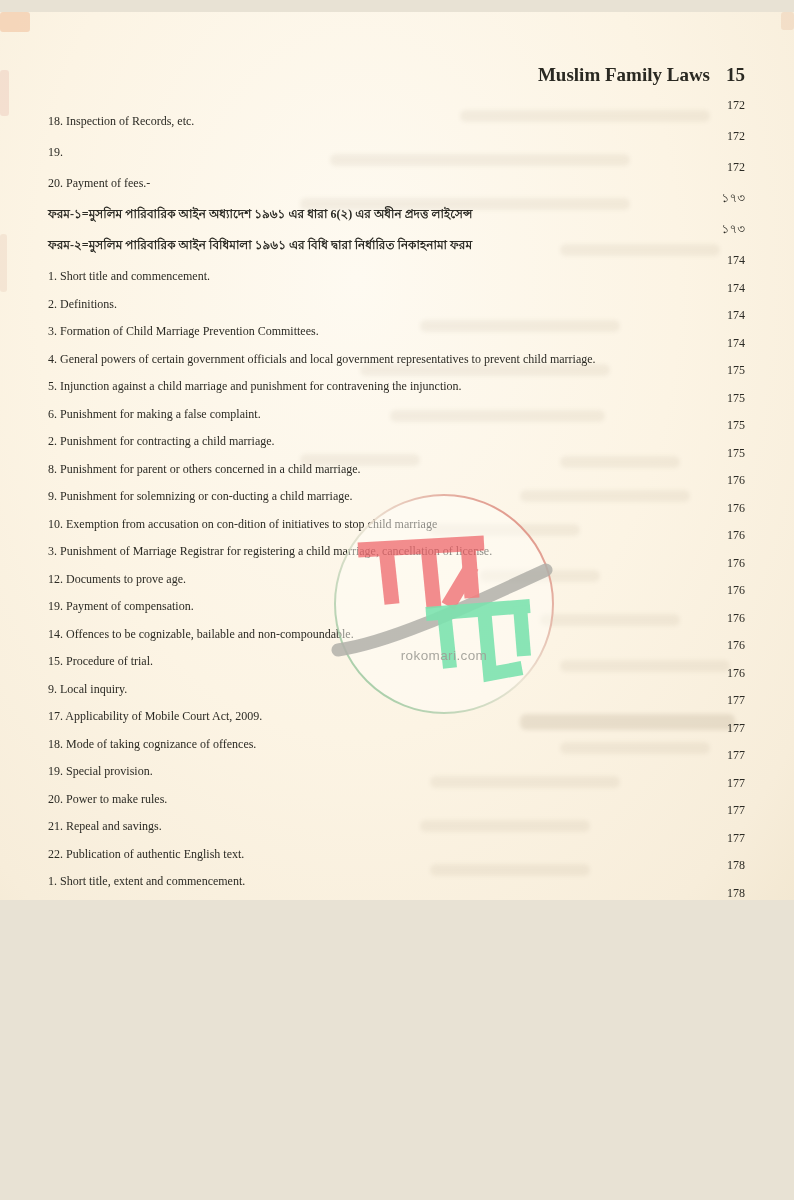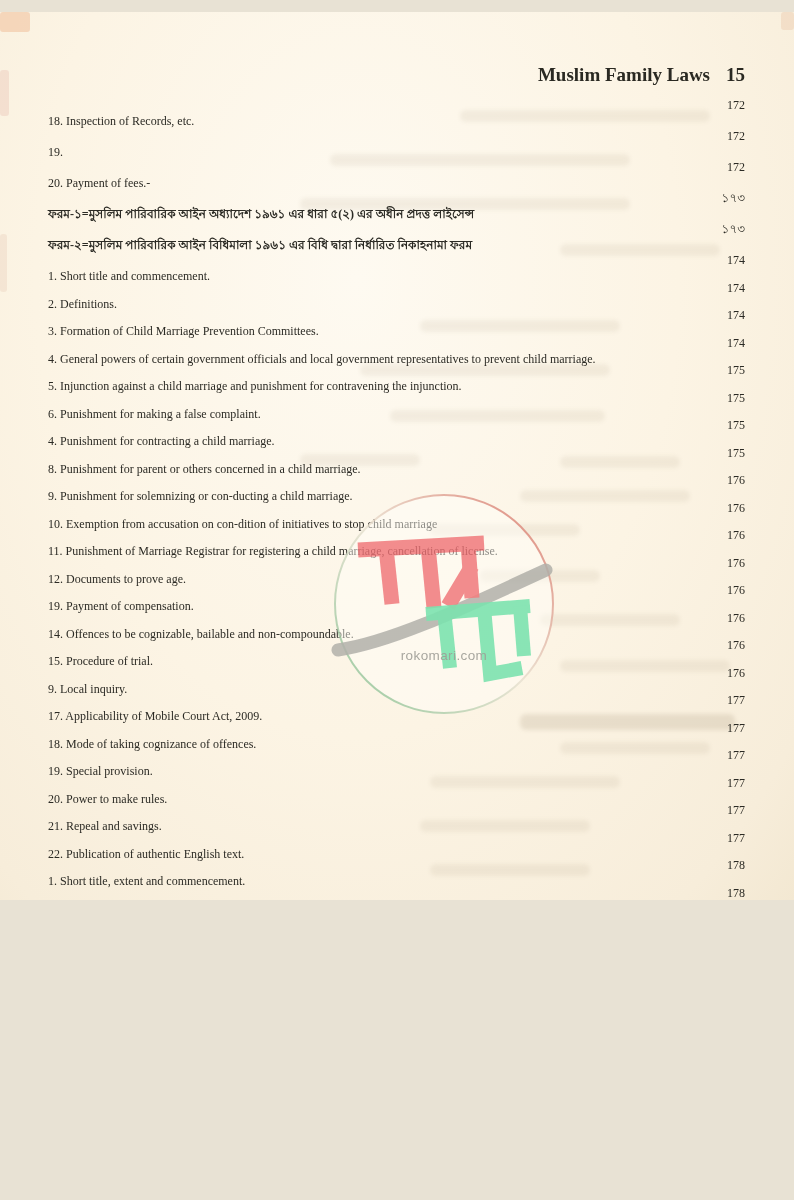--- a/index.html
+++ b/index.html
@@ -122,21 +122,21 @@
     <span class="entry-label">19.</span>
     <span class="page-num">172</span>
   </div>
 
   <div class="entry">
     <span class="entry-label">20. Payment of fees.-</span>
     <span class="page-num">172</span>
   </div>
 
   <div class="entry">
-    <span class="entry-label bn">ফরম-১=মুসলিম পারিবারিক আইন অধ্যাদেশ ১৯৬১ এর ধারা ৫(২) এর অধীন প্রদত্ত লাইসেন্স</span>
+    <span class="entry-label bn">ফরম-১=মুসলিম পারিবারিক আইন অধ্যাদেশ ১৯৬১ এর ধারা 6(২) এর অধীন প্রদত্ত লাইসেন্স</span>
     <span class="page-num">১৭৩</span>
   </div>
 
   <div class="entry">
     <span class="entry-label bn">ফরম-২=মুসলিম পারিবারিক আইন বিধিমালা ১৯৬১ এর বিধি দ্বারা নির্ধারিত নিকাহনামা ফরম</span>
     <span class="page-num">১৭৩</span>
   </div>
 </div>
   </div>
 
@@ -166,41 +166,41 @@
     <span class="entry-label">5. Injunction against a child marriage and punishment for contravening the injunction.</span>
     <span class="page-num">175</span>
   </div>
 
   <div class="entry">
     <span class="entry-label">6. Punishment for making a false complaint.</span>
     <span class="page-num">175</span>
   </div>
 
   <div class="entry">
-    <span class="entry-label">4. Punishment for contracting a child marriage.</span>
+    <span class="entry-label">2. Punishment for contracting a child marriage.</span>
     <span class="page-num">175</span>
   </div>
 
   <div class="entry">
     <span class="entry-label">8. Punishment for parent or others concerned in a child marriage.</span>
     <span class="page-num">175</span>
   </div>
 
   <div class="entry">
     <span class="entry-label">9. Punishment for solemnizing or con-ducting a child marriage.</span>
     <span class="page-num">176</span>
   </div>
 
   <div class="entry">
     <span class="entry-label">10. Exemption from accusation on con-dition of initiatives to stop child marriage</span>
     <span class="page-num">176</span>
   </div>
 
   <div class="entry">
-    <span class="entry-label">11. Punishment of Marriage Registrar for registering a child marriage, cancellation of license.</span>
+    <span class="entry-label">3. Punishment of Marriage Registrar for registering a child marriage, cancellation of license.</span>
     <span class="page-num">176</span>
   </div>
 
   <div class="entry">
     <span class="entry-label">12. Documents to prove age.</span>
     <span class="page-num">176</span>
   </div>
 
   <div class="entry">
     <span class="entry-label">19. Payment of compensation.</span>

